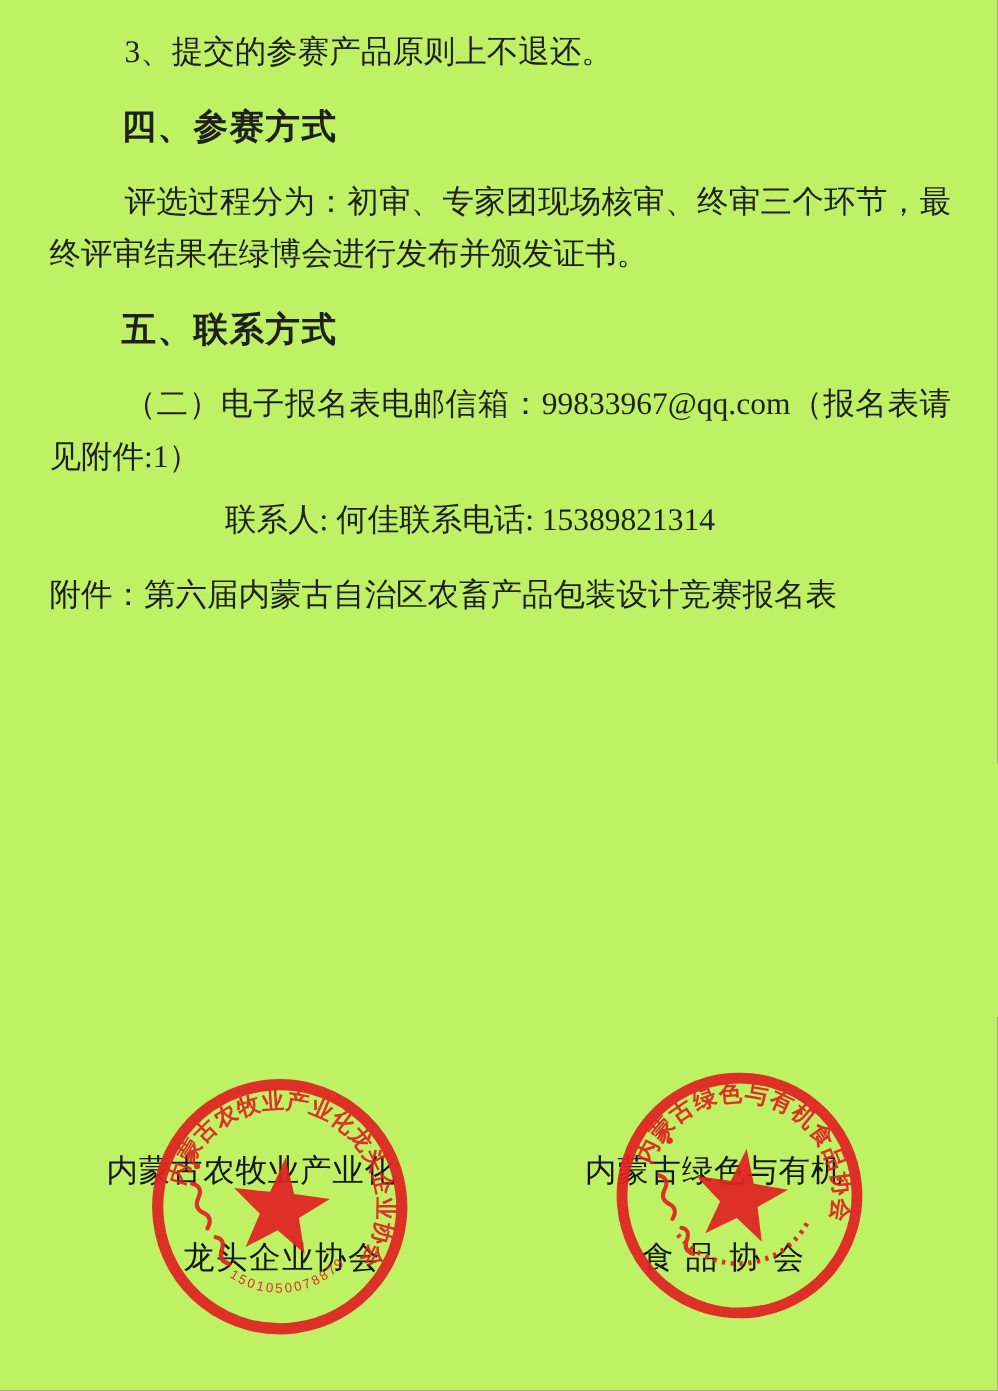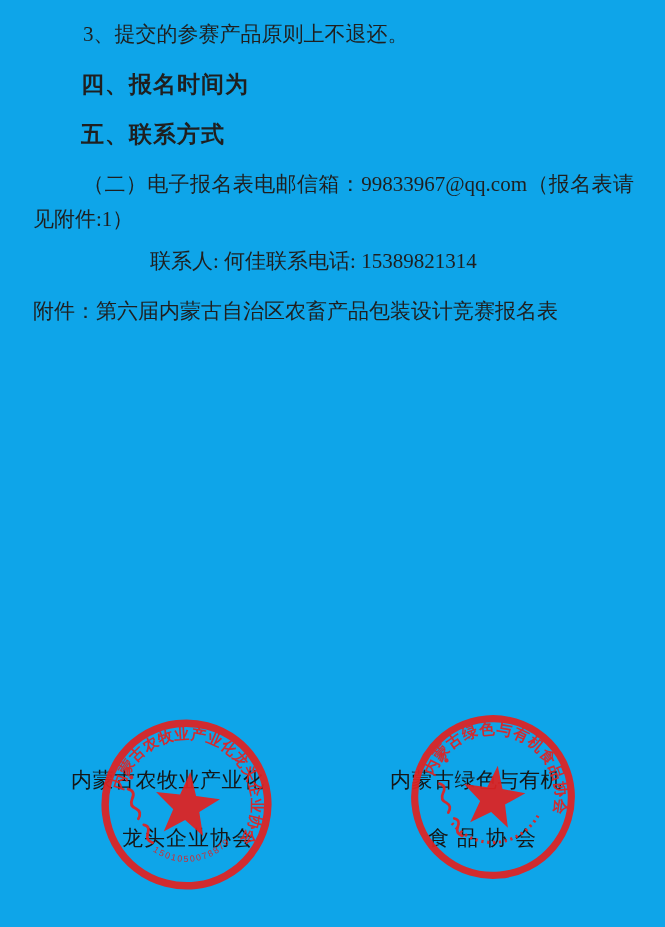--- a/index.html
+++ b/index.html
@@ -44,25 +44,26 @@
   .org-right-2{left:428px;top:134px;letter-spacing:8px;}
   .sign-date{
     position:absolute;left:388px;top:192px;
     font-size:21px;color:#1f1f1f;white-space:nowrap;margin-top:44px;
   }
   .stamp text{font-family:"Liberation Sans","DejaVu Sans",sans-serif;}
 </style>
 </head>
 <body>
 
-<div class="page" style="background: #0ea5e9; color: rgb(31, 31, 31);">
+<div class="page" style="background: #bef264; color: rgb(31, 31, 31);">
 
   <div class="doc-body">
     <p>3、提交的参赛产品原则上不退还。</p>
-    <div class="heading">四、报名时间为</div>
+    <div class="heading">四、参赛方式</div>
+    <p>评选过程分为：初审、专家团现场核审、终审三个环节，最终评审结果在绿博会进行发布并颁发证书。</p>
     <div class="heading">五、联系方式</div>
     <p>（二）电子报名表电邮信箱：99833967@qq.com（报名表请见附件:1）</p>
     <div class="contact-line">
       <span>联系人: 何佳</span><span class="phone">联系电话: 15389821314</span>
     </div>
     <p class="attachment">附件：第六届内蒙古自治区农畜产品包装设计竞赛报名表</p>
   </div>
 
   <div class="sig-area">
 

